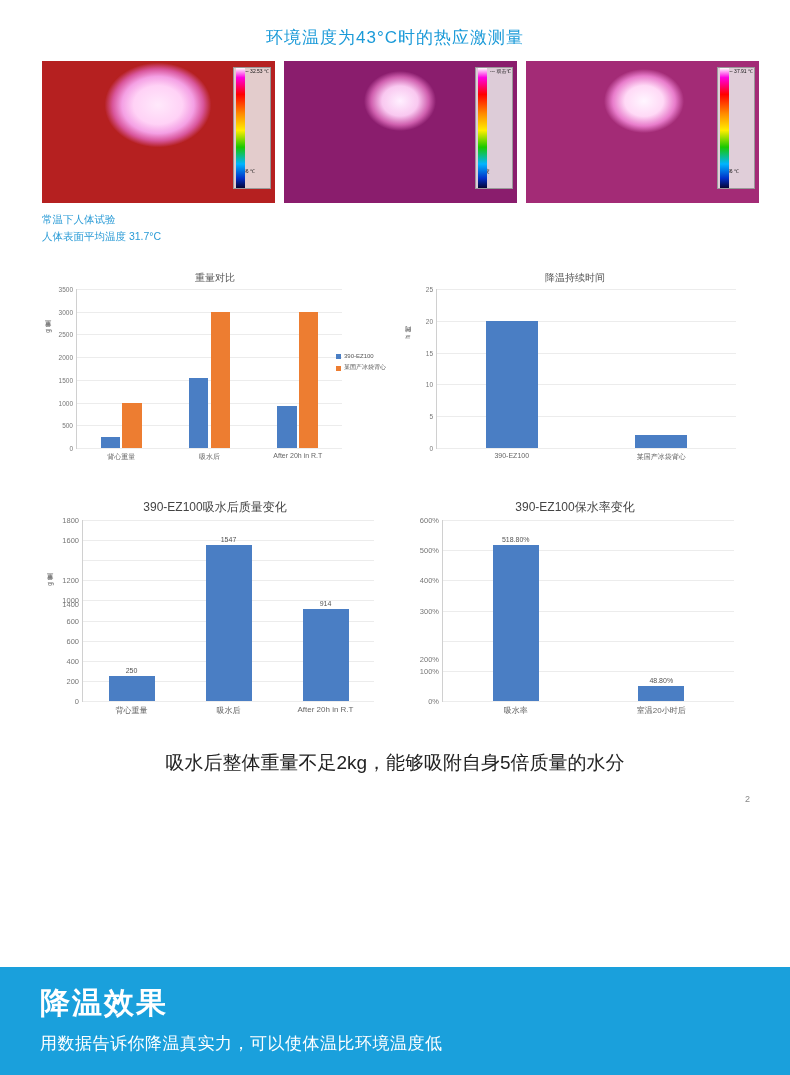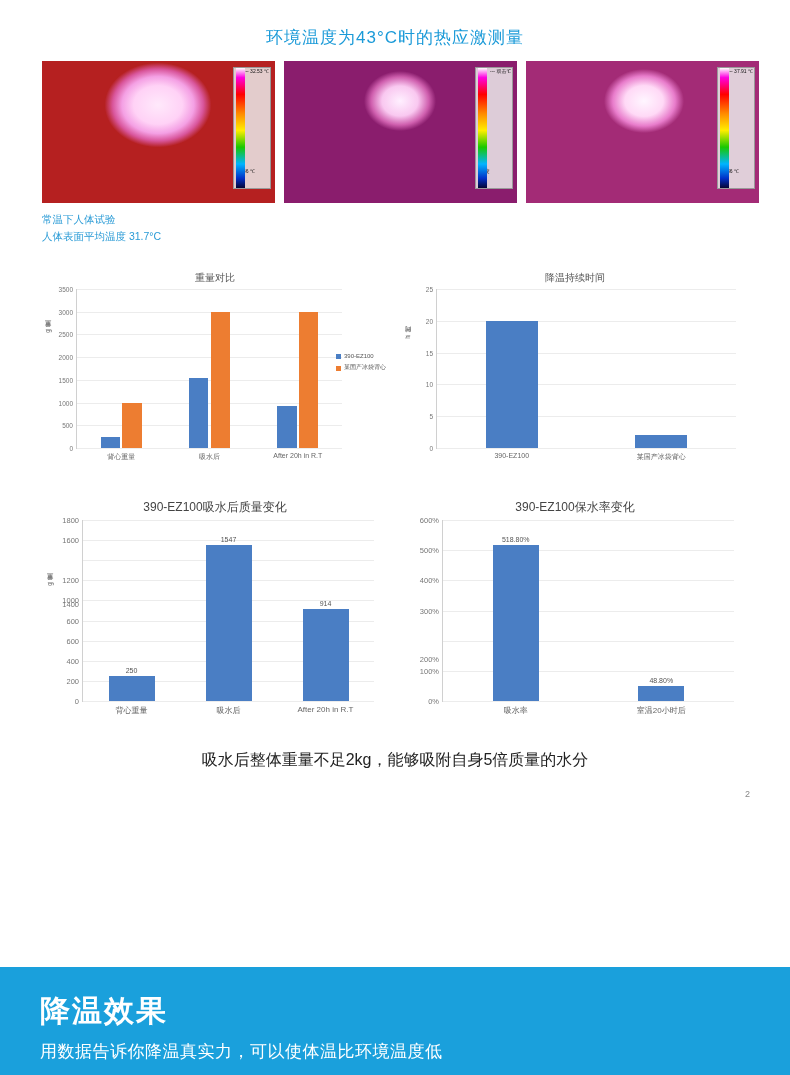--- a/index.html
+++ b/index.html
@@ -195,41 +195,41 @@
     font-size: 6px;
     color: #555;
     line-height: 1.9;
   }
   .legend .row { display: flex; align-items: center; gap: 3px; }
   .legend .sw { width: 5px; height: 5px; display: inline-block; }
 
   
   .summary {
     text-align: center;
-    font-size: 16px;
+    font-size: 19px;
     color: #222;
     margin-top: 26px;
   }
   .page-num {
     text-align: right;
     font-size: 9px;
     color: #888;
     padding: 18px 40px 0 0;
   }
 
   
   .footer {
     position: absolute;
     left: 0;
     right: 0;
     bottom: 0;
     height: 108px;
     background: #1aa0dc;
     color: #ffffff;
-    padding: 24px 0 0 40px;
+    padding: 16px 0 0 40px;
     box-sizing: border-box;
   }
   .footer h2 {
     margin: 0;
     font-size: 30px;
     font-weight: bold;
     letter-spacing: 2px;
   }
   .footer p {
     margin: 8px 0 0 0;

